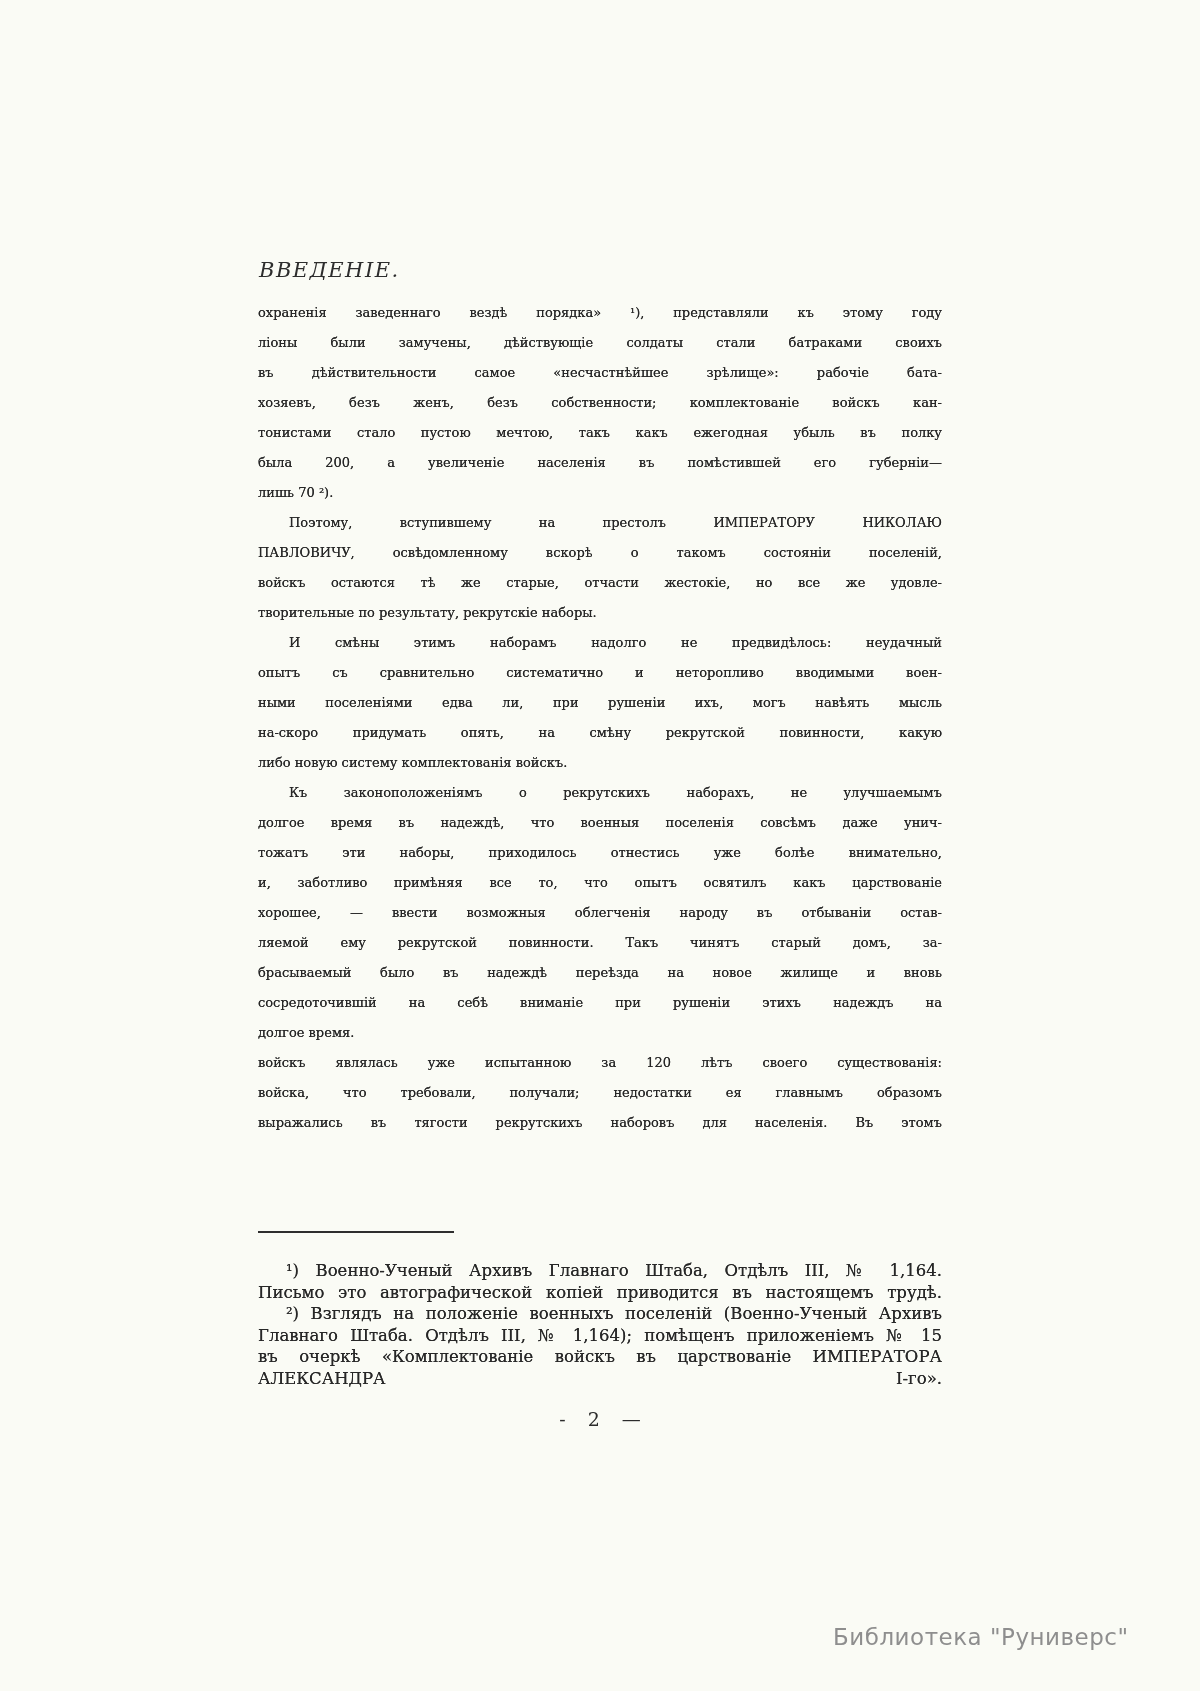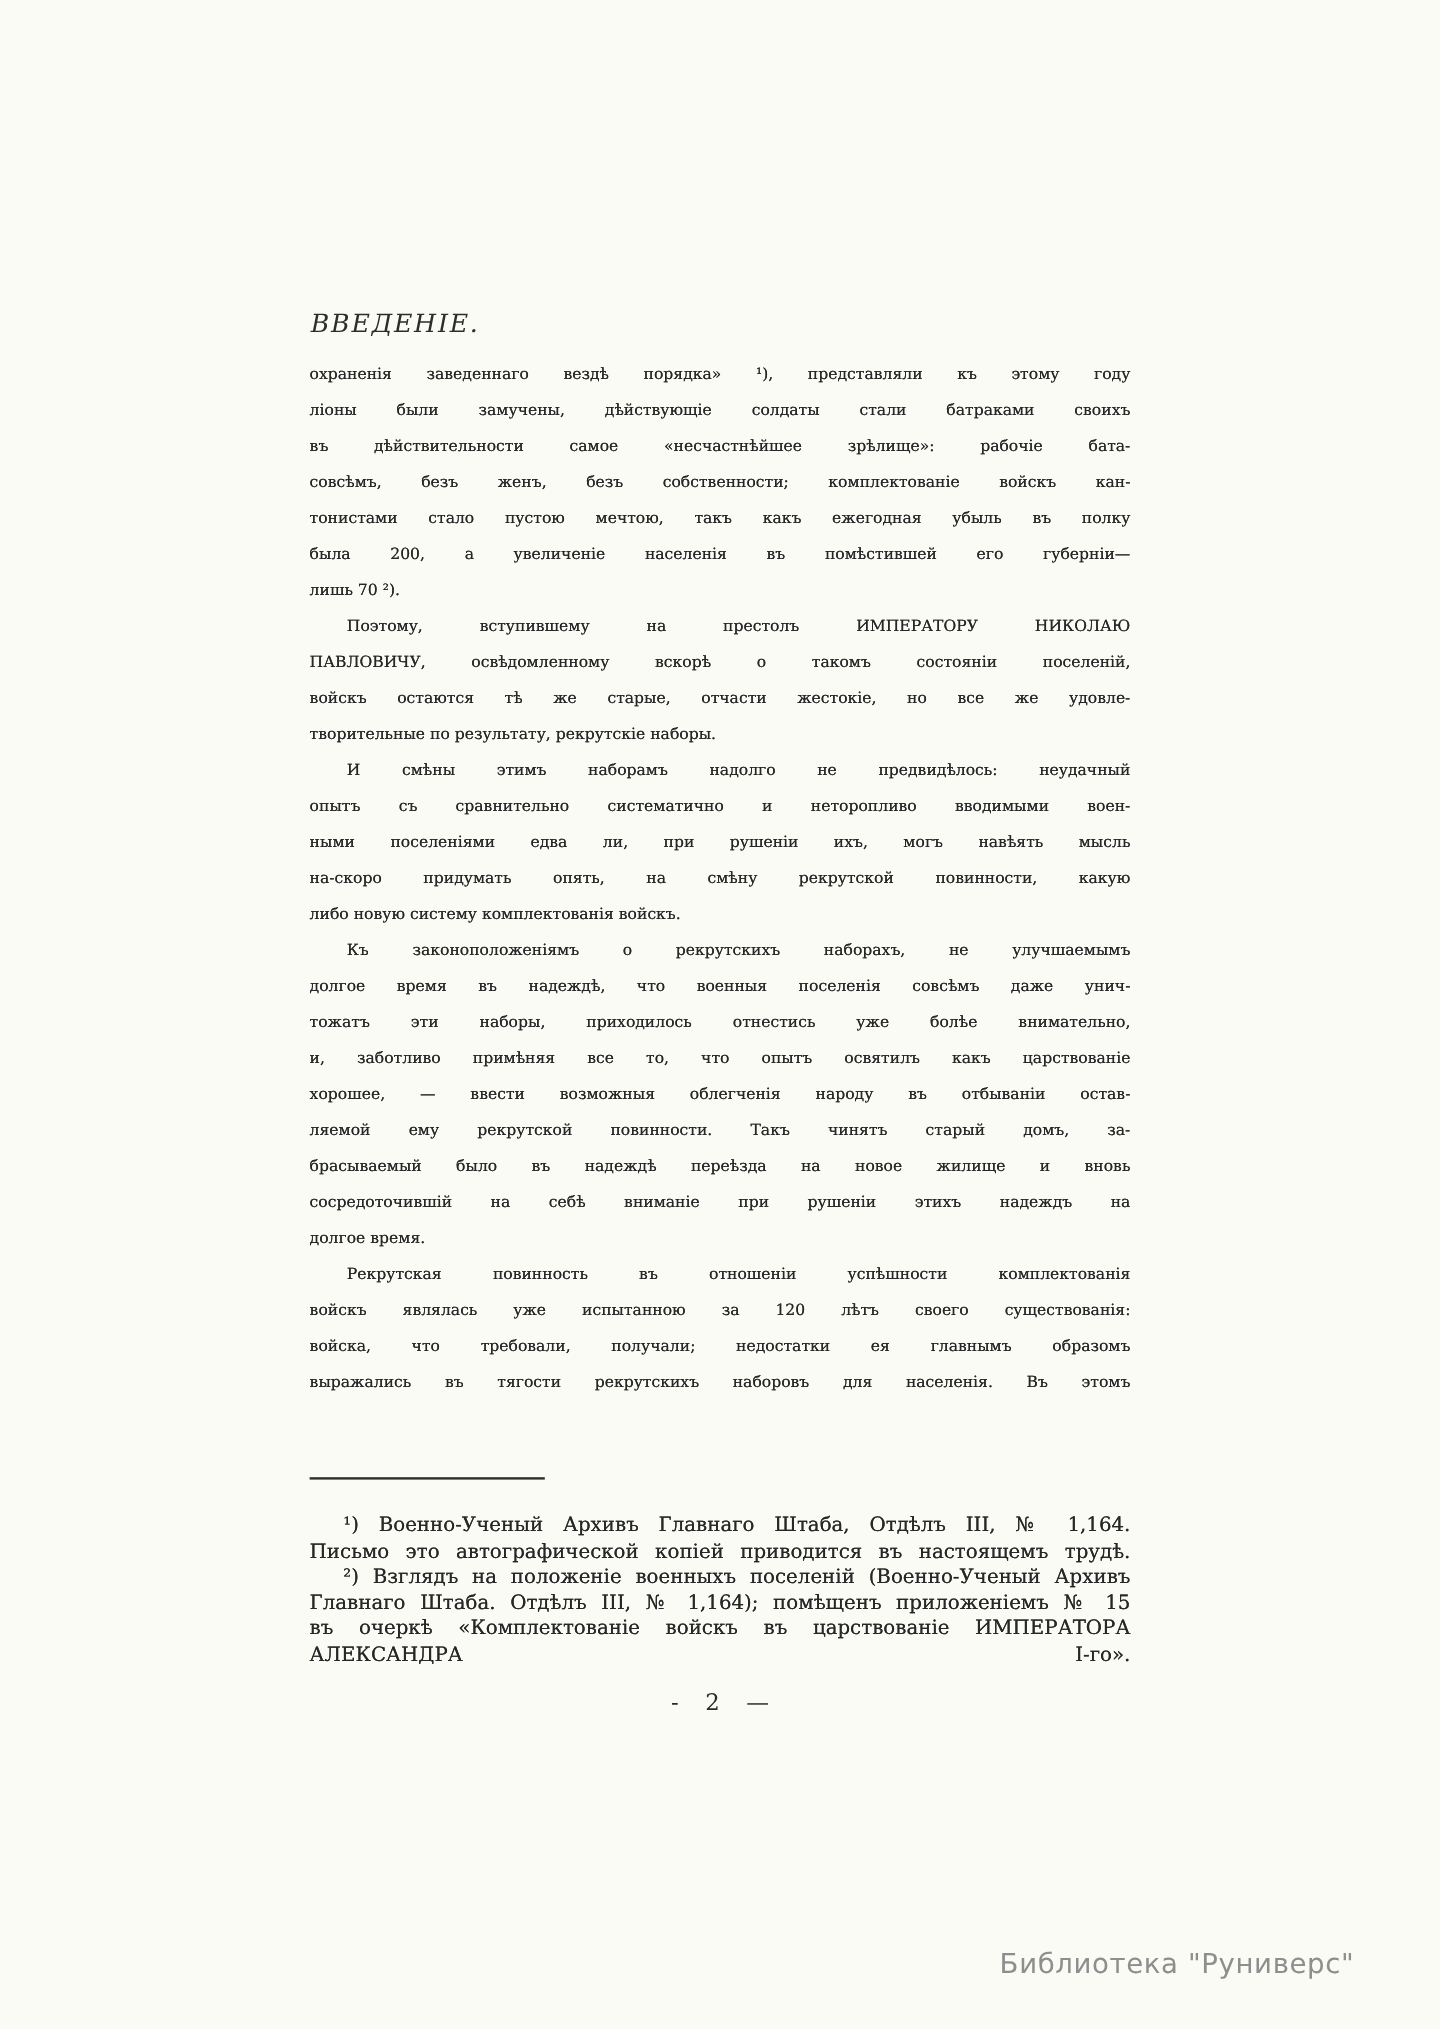--- a/index.html
+++ b/index.html
@@ -96,21 +96,21 @@
 
 <div class="page">
 
   <div class="doc-header">ВВЕДЕНІЕ.</div>
 
   <div class="body-block">
       <div class="paragraph">
         <div class="bline">охраненія заведеннаго вездѣ порядка» ¹),  представляли къ этому году</div>
         <div class="bline">ліоны были замучены, дѣйствующіе солдаты стали батраками своихъ</div>
         <div class="bline">въ дѣйствительности самое «несчастнѣйшее зрѣлище»:  рабочіе бата-</div>
-        <div class="bline">совсѣмъ, безъ женъ, безъ собственности; комплектованіе войскъ кан-</div>
+        <div class="bline">хозяевъ, безъ женъ, безъ собственности; комплектованіе войскъ кан-</div>
         <div class="bline">тонистами стало пустою мечтою, такъ какъ ежегодная убыль въ полку</div>
         <div class="bline">была 200, а увеличеніе населенія въ помѣстившей его губерніи—</div>
         <div class="bline endline">лишь 70 ²).</div>
       </div>
       <div class="paragraph">
         <div class="bline firstline">Поэтому, вступившему на престолъ ИМПЕРАТОРУ НИКОЛАЮ</div>
         <div class="bline">ПАВЛОВИЧУ, освѣдомленному вскорѣ о такомъ состояніи поселеній,</div>
         <div class="bline">войскъ остаются тѣ же старые, отчасти жестокіе, но все же удовле-</div>
         <div class="bline endline">творительные по результату, рекрутскіе наборы.</div>
       </div>
@@ -126,21 +126,20 @@
         <div class="bline">долгое время въ надеждѣ, что военныя поселенія совсѣмъ даже унич-</div>
         <div class="bline">тожатъ эти наборы, приходилось  отнестись  уже болѣе внимательно,</div>
         <div class="bline">и, заботливо примѣняя все то, что опытъ освятилъ какъ царствованіе</div>
         <div class="bline">хорошее, — ввести возможныя облегченія народу въ отбываніи остав-</div>
         <div class="bline">ляемой ему рекрутской повинности.  Такъ чинятъ старый домъ, за-</div>
         <div class="bline">брасываемый было въ надеждѣ переѣзда на новое жилище и вновь</div>
         <div class="bline">сосредоточившій на себѣ вниманіе при рушеніи этихъ надеждъ на</div>
         <div class="bline endline">долгое время.</div>
       </div>
       <div class="paragraph">
-        <div class="bline firstline">Рекрутская повинность въ отношеніи успѣшности комплектованія</div>
         <div class="bline">войскъ являлась уже испытанною за 120 лѣтъ своего существованія:</div>
         <div class="bline">войска, что требовали, получали; недостатки ея главнымъ образомъ</div>
         <div class="bline">выражались въ тягости рекрутскихъ наборовъ для населенія. Въ этомъ</div>
       </div>
     </div>
 
   <div class="separator"></div>
 
   <div class="footnote-block">
       <div class="paragraph">

